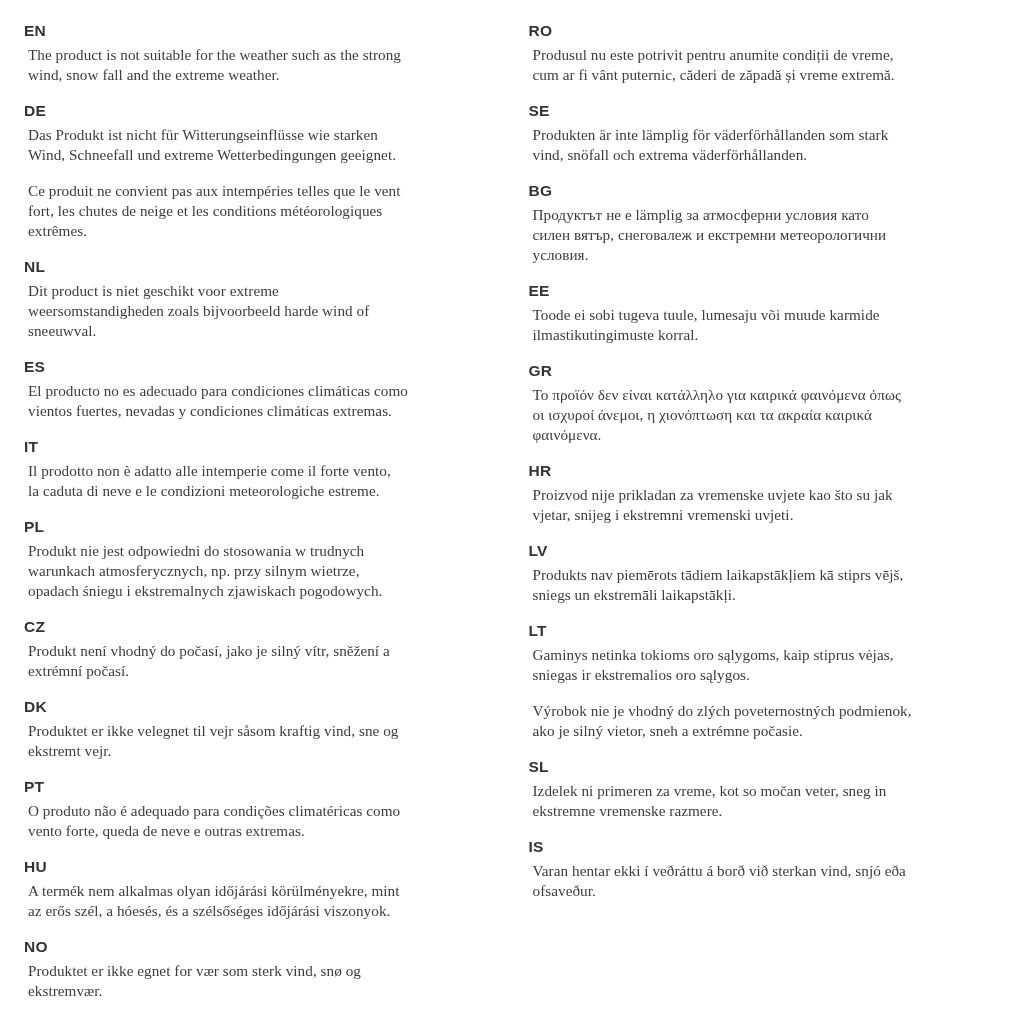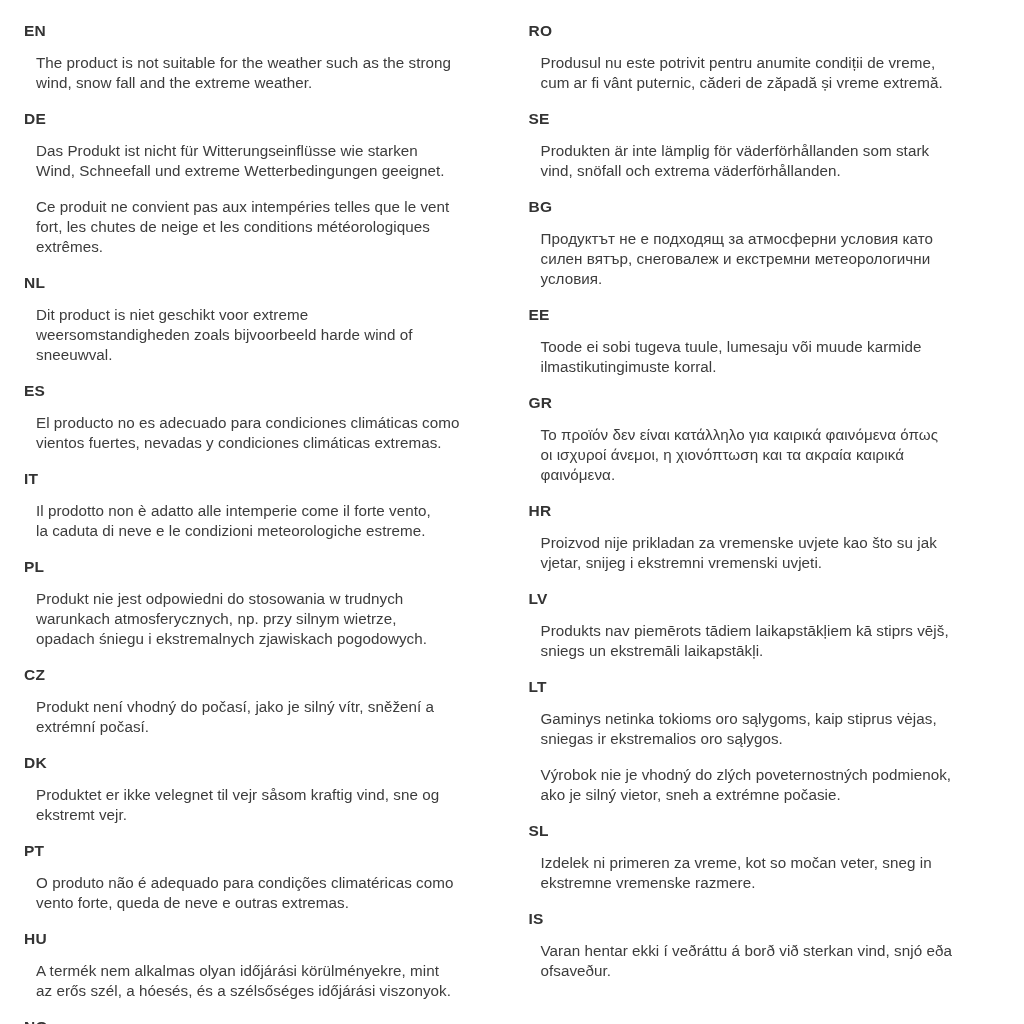--- a/index.html
+++ b/index.html
@@ -31,26 +31,27 @@
   }
   .lang-code {
     margin: 0;
     font-size: 15.5px;
     line-height: 20px;
     font-weight: 700;
     color: #333333;
     letter-spacing: 0.2px;
   }
   .lang-text {
-    margin: 12px;
+    margin: 4px;
     font-size: 15.2px;
     line-height: 20px;
     white-space: pre-line;
     letter-spacing: 0.05px;
     color: #3c3c3c;
+    font-family: Liberation Serif, serif;
   }
 </style>
 </head>
 <body>
 
 <div class="page">
 
   <div class="col">
     <section class="lang-section">
       <h3 class="lang-code">EN</h3>
@@ -122,21 +123,21 @@
       <p class="lang-text">Produsul nu este potrivit pentru anumite condiții de vreme,
 cum ar fi vânt puternic, căderi de zăpadă și vreme extremă.</p>
     </section>
     <section class="lang-section">
       <h3 class="lang-code">SE</h3>
       <p class="lang-text">Produkten är inte lämplig för väderförhållanden som stark
 vind, snöfall och extrema väderförhållanden.</p>
     </section>
     <section class="lang-section">
       <h3 class="lang-code">BG</h3>
-      <p class="lang-text">Продуктът не е подходящ за атмосферни условия като
+      <p class="lang-text">Продуктът не е lämplig за атмосферни условия като
 силен вятър, снеговалеж и екстремни метеорологични
 условия.</p>
     </section>
     <section class="lang-section">
       <h3 class="lang-code">EE</h3>
       <p class="lang-text">Toode ei sobi tugeva tuule, lumesaju või muude karmide
 ilmastikutingimuste korral.</p>
     </section>
     <section class="lang-section">
       <h3 class="lang-code">GR</h3>

